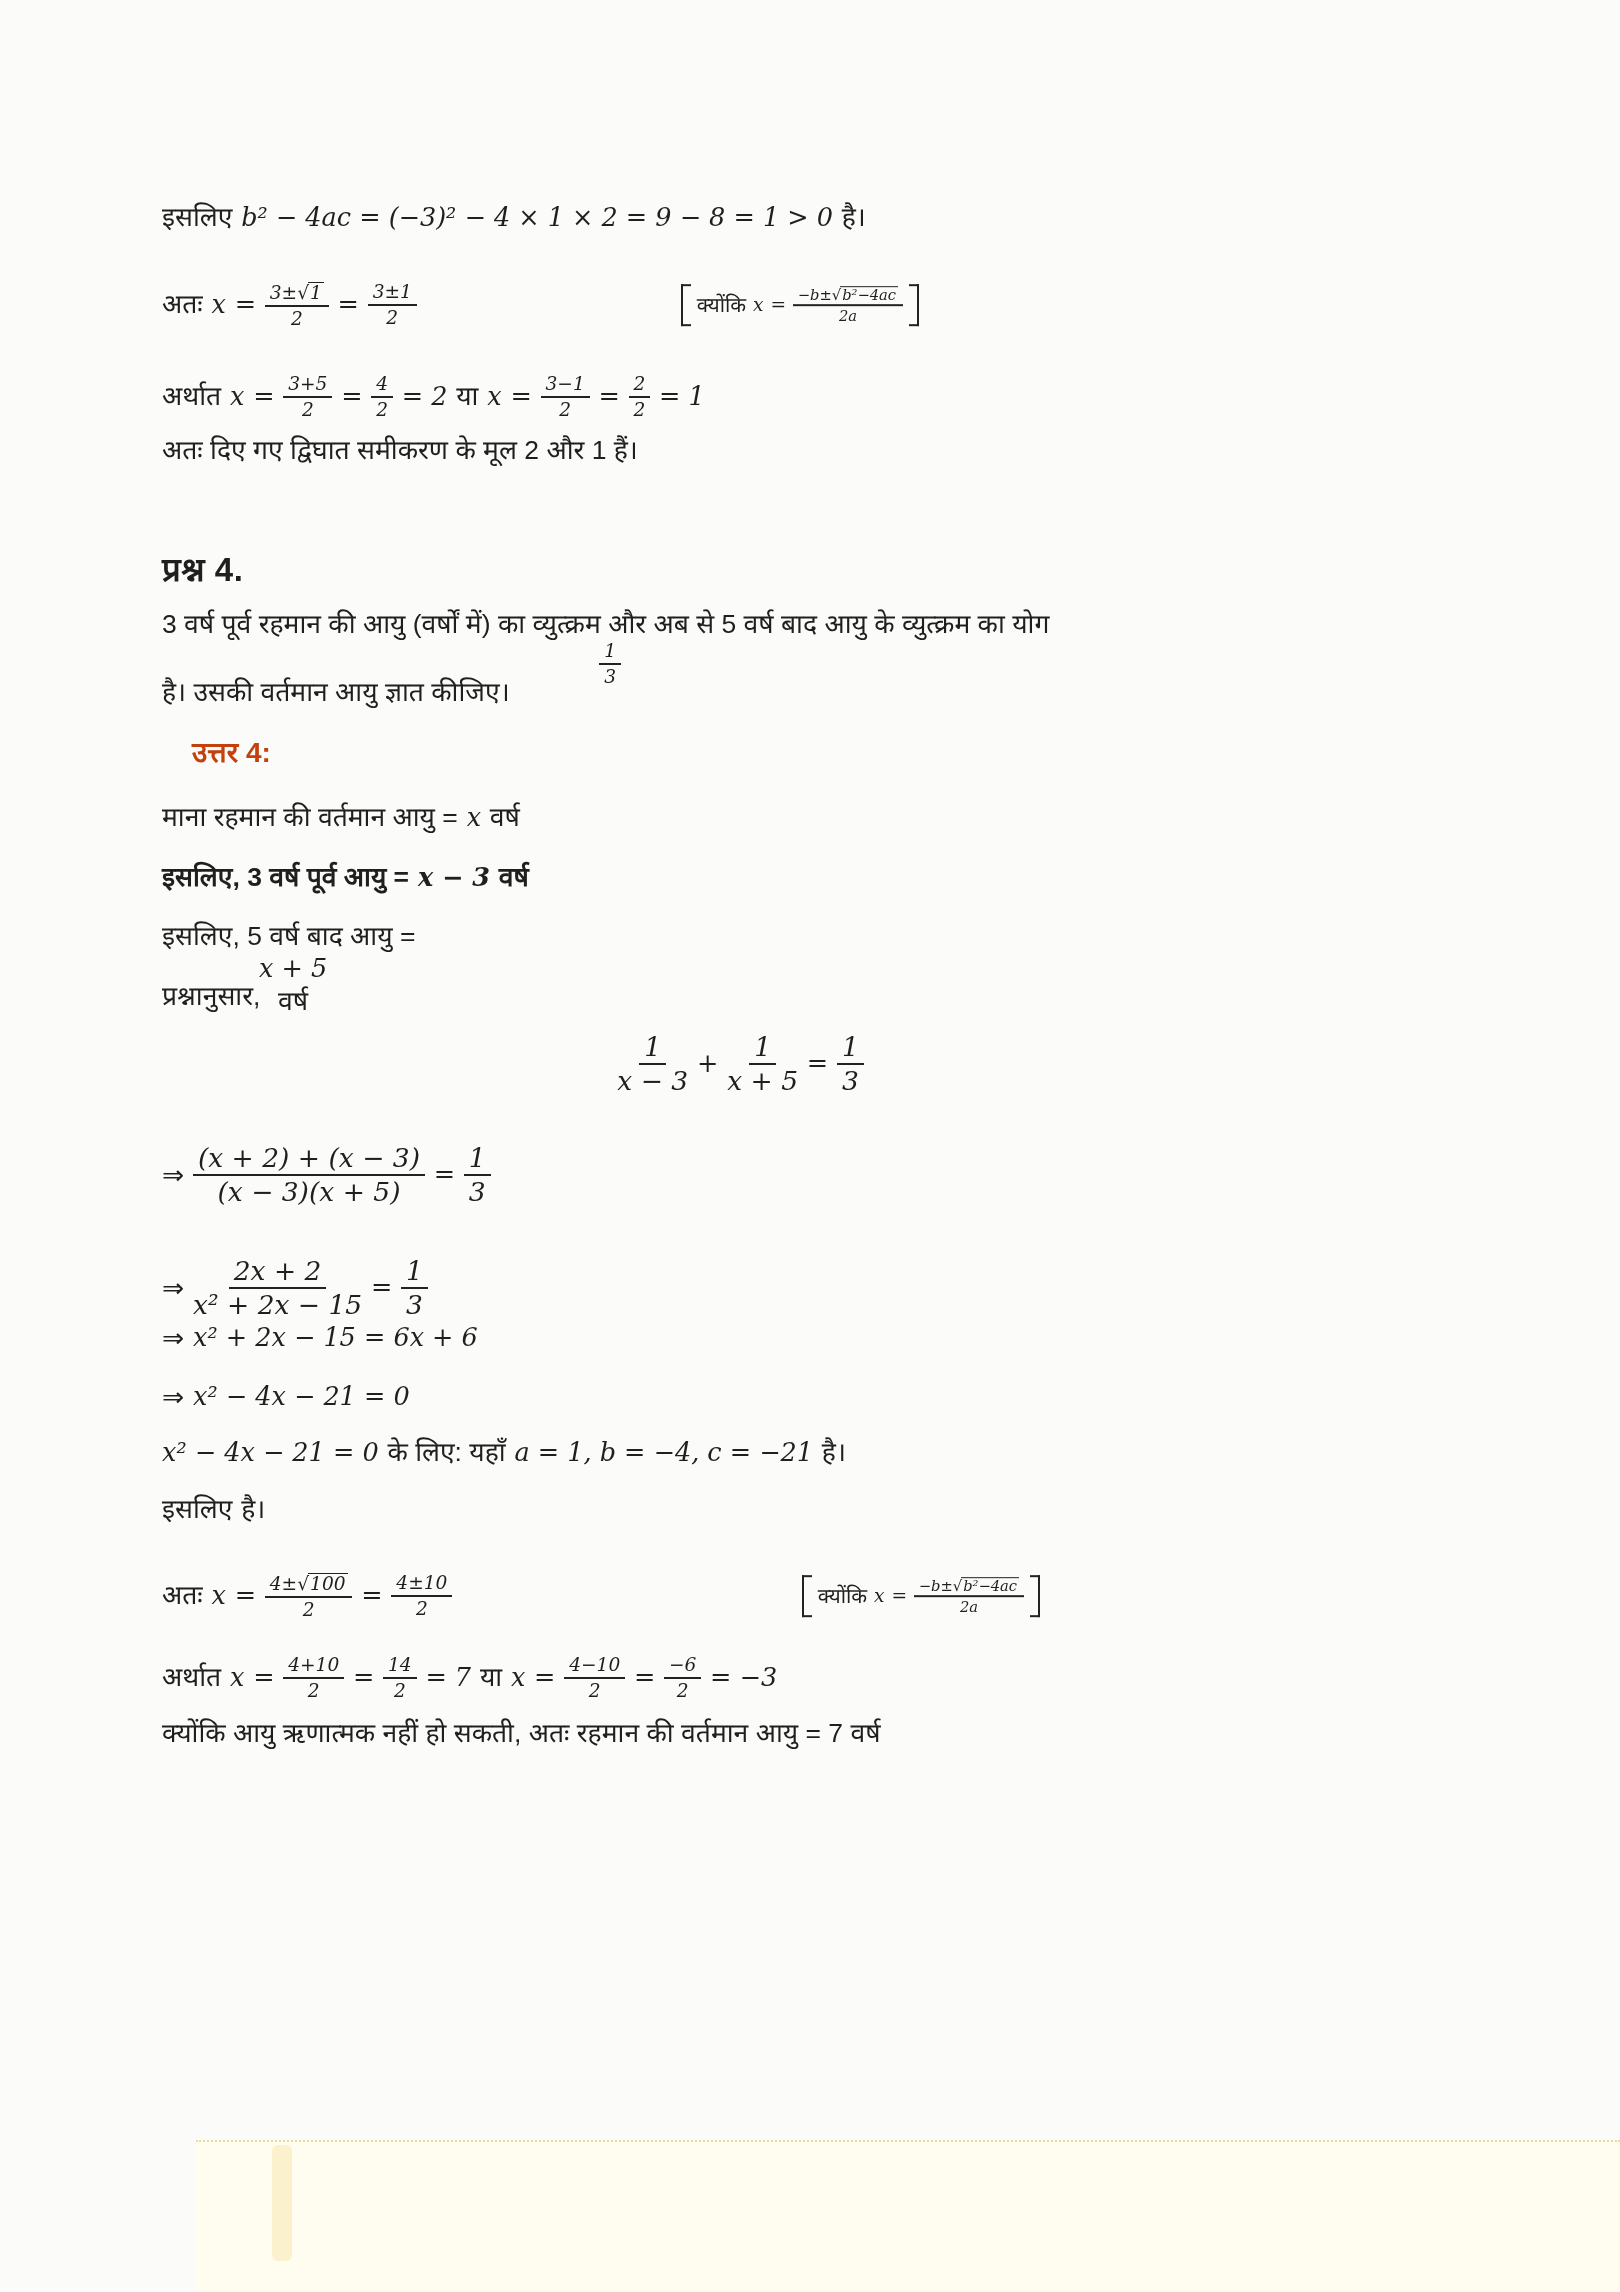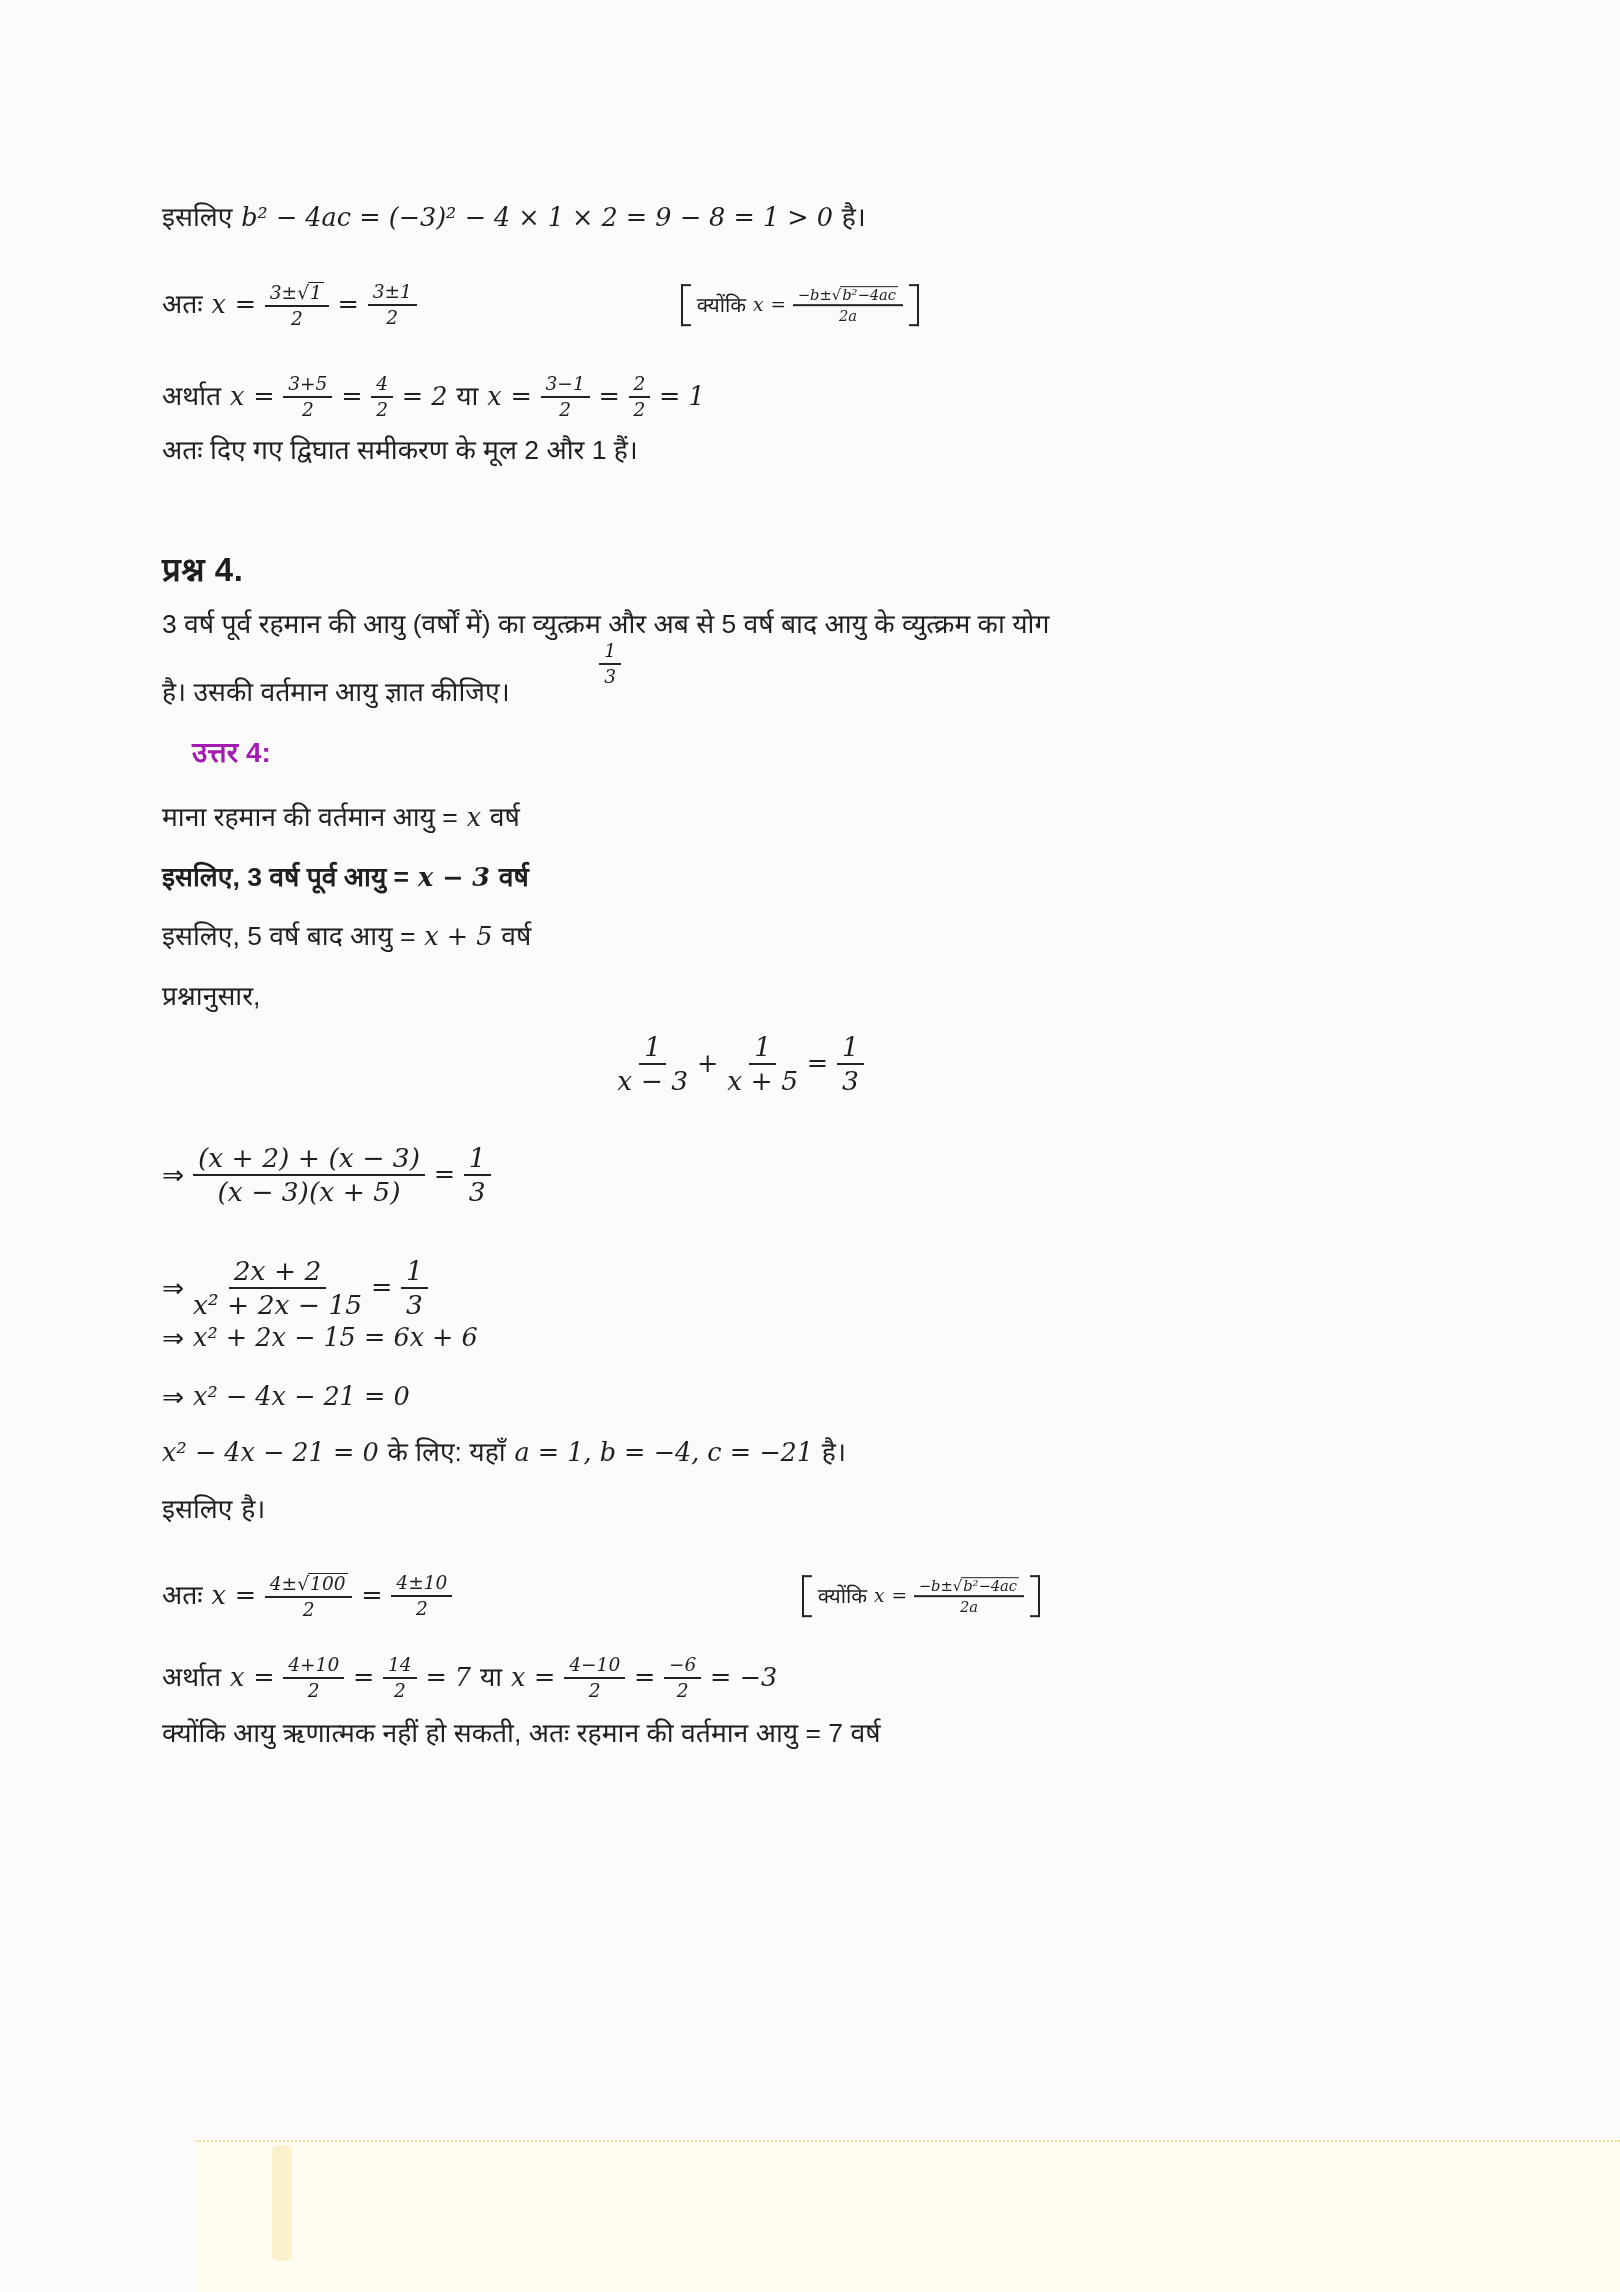--- a/index.html
+++ b/index.html
@@ -11,21 +11,21 @@
   }
   .page{position:absolute;inset:0;}
   .line{
     position:absolute;left:162px;display:flex;align-items:center;
     white-space:nowrap;font-size:26.5px;line-height:1.25;
   }
   .line > * + *{margin-left:8.8px;}
   .t{font-size:26.5px;}
   .m{font-family:"DejaVu Serif","Liberation Serif",serif;font-style:italic;font-size:25.5px;}
   .heading{font-size:33px;font-weight:bold;letter-spacing:0.5px;}
-  .ans-heading{font-size:28px;font-weight:bold;color:#a21caf;}
+  .ans-heading{font-size:28px;font-weight:bold;color:#c2410c;}
   .arrow{font-family:"DejaVu Sans",sans-serif;font-size:26.5px;font-style:normal;}
   
   .fr{
     display:inline-flex;flex-direction:column;align-items:center;
     vertical-align:middle;
     font-family:"DejaVu Serif","Liberation Serif",serif;font-style:italic;
   }
   .fr .fn{display:inline-flex;align-items:baseline;border-bottom:2px solid #222;padding:0 4.9px 2px;line-height:1.05;}
   .fr .fd{padding-top:2px;line-height:1.05;}
   .fr.sm{font-size:18.6px;}
@@ -160,21 +160,21 @@
     <span class="m">x</span>
     <span class="t">वर्ष</span>
   </div>
 
   <div class="line" style="top:861px;font-weight:bold;">
     <span class="t">इसलिए, 3 वर्ष पूर्व आयु =</span>
     <span class="m">x − 3</span>
     <span class="t">वर्ष</span>
   </div>
 
-  <div class="line" style="top:920px;">
+  <div class="line" style="top:920px;flex-direction:column;">
     <span class="t">इसलिए, 5 वर्ष बाद आयु =</span>
     <span class="m">x + 5</span>
     <span class="t">वर्ष</span>
   </div>
 
   <div class="line" style="top:980px;">
     <span class="t">प्रश्नानुसार,</span>
   </div>
 
   <div class="line center-eq" style="top:1019px;height:90px;">

